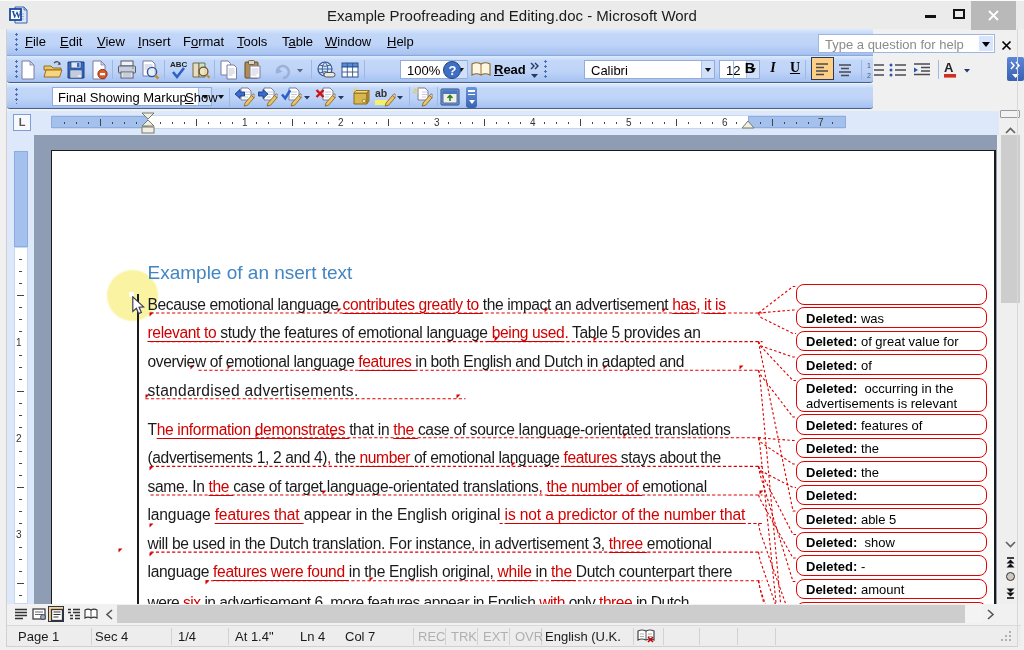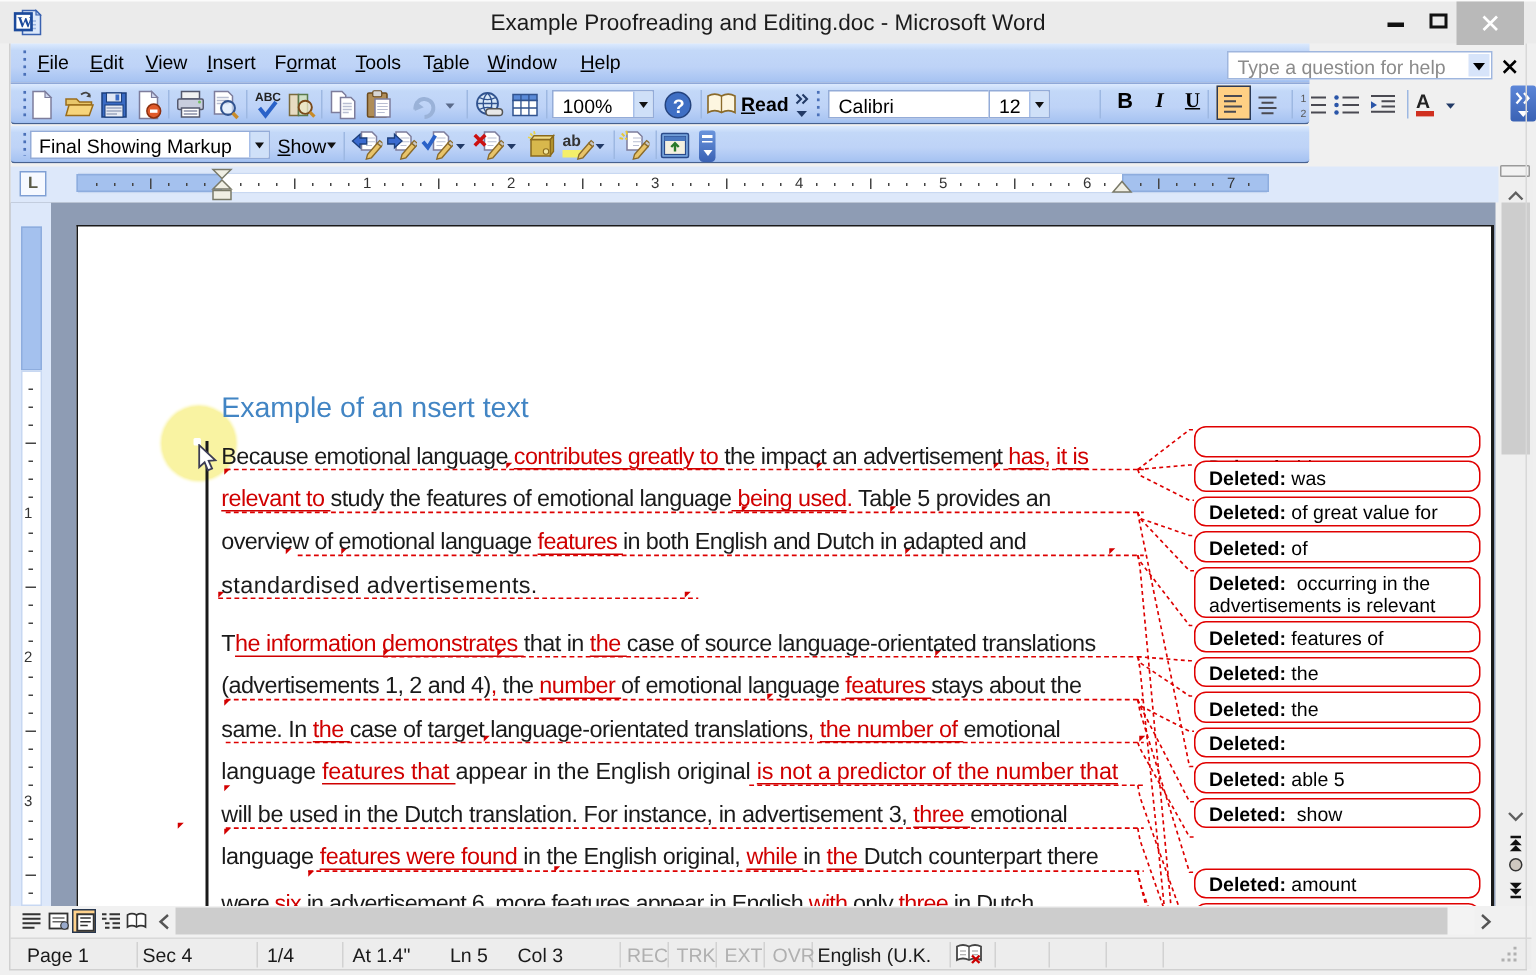--- a/index.html
+++ b/index.html
@@ -19,21 +19,21 @@
 .bluebar { position:absolute; left:7px; width:866px; background:linear-gradient(#dceafe, #c3d8f8 18%, #bed3f7 60%, #a8c4f2 95%, #9cbbee); }
 #menubar { top:29px; height:27px; border-bottom:1px solid #8fa8d8; }
 #toolbar1 { top:56px; height:27px; border-bottom:1px solid #46608e; border-radius:0 0 3px 3px; }
 #toolbar2 { top:84px; height:25px; border-bottom:1px solid #46608e; border-radius:0 0 3px 3px; }
 .handle { position:absolute; top:4px; width:3px; bottom:4px;
   background-image:radial-gradient(circle at 1.5px 1.5px, #4a70b8 1px, rgba(0,0,0,0) 1.2px);
   background-size:3px 5px; background-repeat:repeat-y; }
 .menuitem { position:absolute; top:5px; font-size:13px; color:#000; }
 .menuitem u { text-decoration:underline; }
 .tsep { position:absolute; top:4px; width:1px; height:19px; background:#9db8e2; }
-.combo { position:absolute; background:#fff; border:1px solid #94acd8; font-size:13px; color:#000; }
+.combo { position:absolute; background:#fff; border:1px solid #94acd8; font-size:13px; color:#000;margin-left:32px; }
 .combo .arr { position:absolute; right:0; top:0; bottom:0; width:13px; background:#cfe0f8; border-left:1px solid #a8bfe8; }
 .combo .arr:after { content:""; position:absolute; left:3px; top:7px; border:3.5px solid transparent; border-top:4px solid #111; }
 .ticon { position:absolute; top:3px; width:22px; height:22px; }
 .ticon svg { position:absolute; left:0; top:0; }
 #qbox { position:absolute; left:818px; top:34px; width:177px; height:19px; background:#fff; border:1px solid #9fb6de; font-size:13px; color:#8b8b8b; padding:2px 0 0 6px; }
 #qbox .arr { position:absolute; right:1px; top:1px; bottom:1px; width:14px; background:#d7e4fa; }
 #qbox .arr:after { content:""; position:absolute; left:3px; top:6px; border:4px solid transparent; border-top:5px solid #000; }
 
 
 #rulerrow { position:absolute; left:7px; top:111px; width:1014px; height:24px; background:#dde8fa; }
@@ -239,21 +239,21 @@
     </div>
 <div class="abs" style="left:487px;top:6px;font-size:13px;font-weight:bold"><u>R</u>ead</div>
 <div class="ticon" style="left:520px;top:3px">
       <svg width="14" height="22" viewBox="0 0 14 22">
         <path d="M4,4 l3,3 -3,3 M8,4 l3,3 -3,3" fill="none" stroke="#223a66" stroke-width="1.4"></path>
         <path d="M4,15 h7 l-3.5,4 z" fill="#223a66"></path>
       </svg>
     </div>
 <div class="handle" style="left:537px"></div>
 <div class="combo" style="left:545px;top:4px;width:131px;height:19px;padding:2px 0 0 6px">Calibri<span class="arr"></span></div>
-<div class="combo" style="left:652px;top:4px;width:41px;height:19px;padding:2px 0 0 6px">12<span class="arr"></span></div>
+<div class="combo" style="left:680px;top:4px;width:41px;height:19px;padding:2px 0 0 6px">12<span class="arr"></span></div>
 <div class="tsep" style="left:726px;top:4px"></div>
 <div class="abs" style="left:733px;top:4px;width:20px;height:19px;font-size:14.5px;font-weight:bold;text-align:center">B</div>
 <div class="abs" style="left:756px;top:4px;width:20px;height:19px;font-size:14px;font-weight:bold;font-style:italic;text-align:center;font-family:'Liberation Serif'">I</div>
 <div class="abs" style="left:778px;top:4px;width:20px;height:19px;font-size:14px;font-weight:bold;text-decoration:underline;text-align:center;font-family:'Liberation Serif'">U</div>
 <div class="tsep" style="left:798px;top:4px"></div>
 <div class="abs" style="left:804px;top:1px;width:23px;height:23px;background:#ffd084;border:1.4px solid #2a3a58"><svg width="22" height="22" viewBox="0 0 22 22">
         <path d="M4,6 h12 M4,9.5 h8 M4,13 h12 M4,16.5 h8" stroke="#4a4a52" stroke-width="1.3"></path>
       </svg></div>
 <div class="ticon" style="left:827px;top:3px">
       <svg width="22" height="22" viewBox="0 0 22 22">
@@ -510,20 +510,21 @@
 <div class="balloon" style="top:156.0px;height:20.5px;padding-top:2.5px"><b>Deleted:</b> was</div>
 <div class="balloon" style="top:179.5px;height:20.5px;padding-top:2.5px"><b>Deleted:</b> of great value for</div>
 <div class="balloon" style="top:203.0px;height:20.5px;padding-top:2.5px"><b>Deleted:</b> of</div>
 <div class="balloon" style="top:263.0px;height:20.5px;padding-top:2.5px"><b>Deleted:</b> features of</div>
 <div class="balloon" style="top:226.5px;height:34px;padding-top:2.5px"><b>Deleted:</b> &nbsp;occurring in the advertisements is relevant</div>
 <div class="balloon" style="top:286.5px;height:20.5px;padding-top:2.5px"><b>Deleted:</b> the</div>
 <div class="balloon" style="top:310.0px;height:20.5px;padding-top:2.5px"><b>Deleted:</b> the</div>
 <div class="balloon" style="top:333.5px;height:20.5px;padding-top:2.5px"><b>Deleted:</b> </div>
 <div class="balloon" style="top:357.0px;height:20.5px;padding-top:2.5px"><b>Deleted:</b> able 5</div>
 <div class="balloon" style="top:380.5px;height:20.5px;padding-top:2.5px"><b>Deleted:</b> &nbsp;show</div>
+<div class="balloon" style="top:404.0px;height:20.5px;padding-top:2.5px"><b>Deleted:</b> -</div>
 <div class="balloon" style="top:427.5px;height:20.5px;padding-top:2.5px"><b>Deleted:</b> amount</div>
 <div class="balloon" style="top:451.0px;height:20.5px;padding-top:2.5px"> </div>
 <svg id="overlay" style="position:absolute;left:0;top:0" width="945" height="454" viewBox="0 0 945 454">
 <path d="M98.5,162.0 L710.5,162.0" stroke="#dd0000" stroke-width="1.1" stroke-dasharray="3.2,2.2" fill="none"></path>
 <path d="M98.5,190.6 L710.5,190.6" stroke="#dd0000" stroke-width="1.1" stroke-dasharray="3.2,2.2" fill="none"></path>
 <path d="M146.5,219.2 L710.5,219.2" stroke="#dd0000" stroke-width="1.1" stroke-dasharray="3.2,2.2" fill="none"></path>
 <path d="M93.5,247.8 L413.5,247.8" stroke="#dd0000" stroke-width="1.1" stroke-dasharray="3.2,2.2" fill="none"></path>
 <path d="M203.5,286.8 L710.5,286.8" stroke="#dd0000" stroke-width="1.1" stroke-dasharray="3.2,2.2" fill="none"></path>
 <path d="M98.5,315.4 L710.5,315.4" stroke="#dd0000" stroke-width="1.1" stroke-dasharray="3.2,2.2" fill="none"></path>
 <path d="M98.5,344.0 L710.5,344.0" stroke="#dd0000" stroke-width="1.1" stroke-dasharray="3.2,2.2" fill="none"></path>
@@ -665,22 +666,22 @@
 <svg class="abs" style="left:979px;top:4px" width="10" height="13">
       <path d="M2,2 l5,4.5 -5,4.5" fill="none" stroke="#555" stroke-width="1.6"></path>
     </svg>
   </div>
 
 <div id="statusbar">
   <div class="scell" style="left:11px">Page 1</div>
   <div class="scell" style="left:88px">Sec 4</div>
   <div class="scell" style="left:171px">1/4</div>
   <div class="scell" style="left:228px">At 1.4"</div>
-  <div class="scell" style="left:293px">Ln 5</div>
-  <div class="scell" style="left:338px">Col 3</div>
+  <div class="scell" style="left:293px">Ln 4</div>
+  <div class="scell" style="left:338px">Col 7</div>
   <div class="sdiv" style="left:84px"></div>
     <div class="sdiv" style="left:164px"></div>
   <div class="sdiv" style="left:221px"></div>
     <div class="sdiv" style="left:406px"></div>
   <div class="sdiv" style="left:438px"></div>
     <div class="sdiv" style="left:470px"></div>
   <div class="sdiv" style="left:502px"></div>
     <div class="sdiv" style="left:534px"></div>
   <div class="sdiv" style="left:626px"></div>
     <div class="sdiv" style="left:656px"></div>

